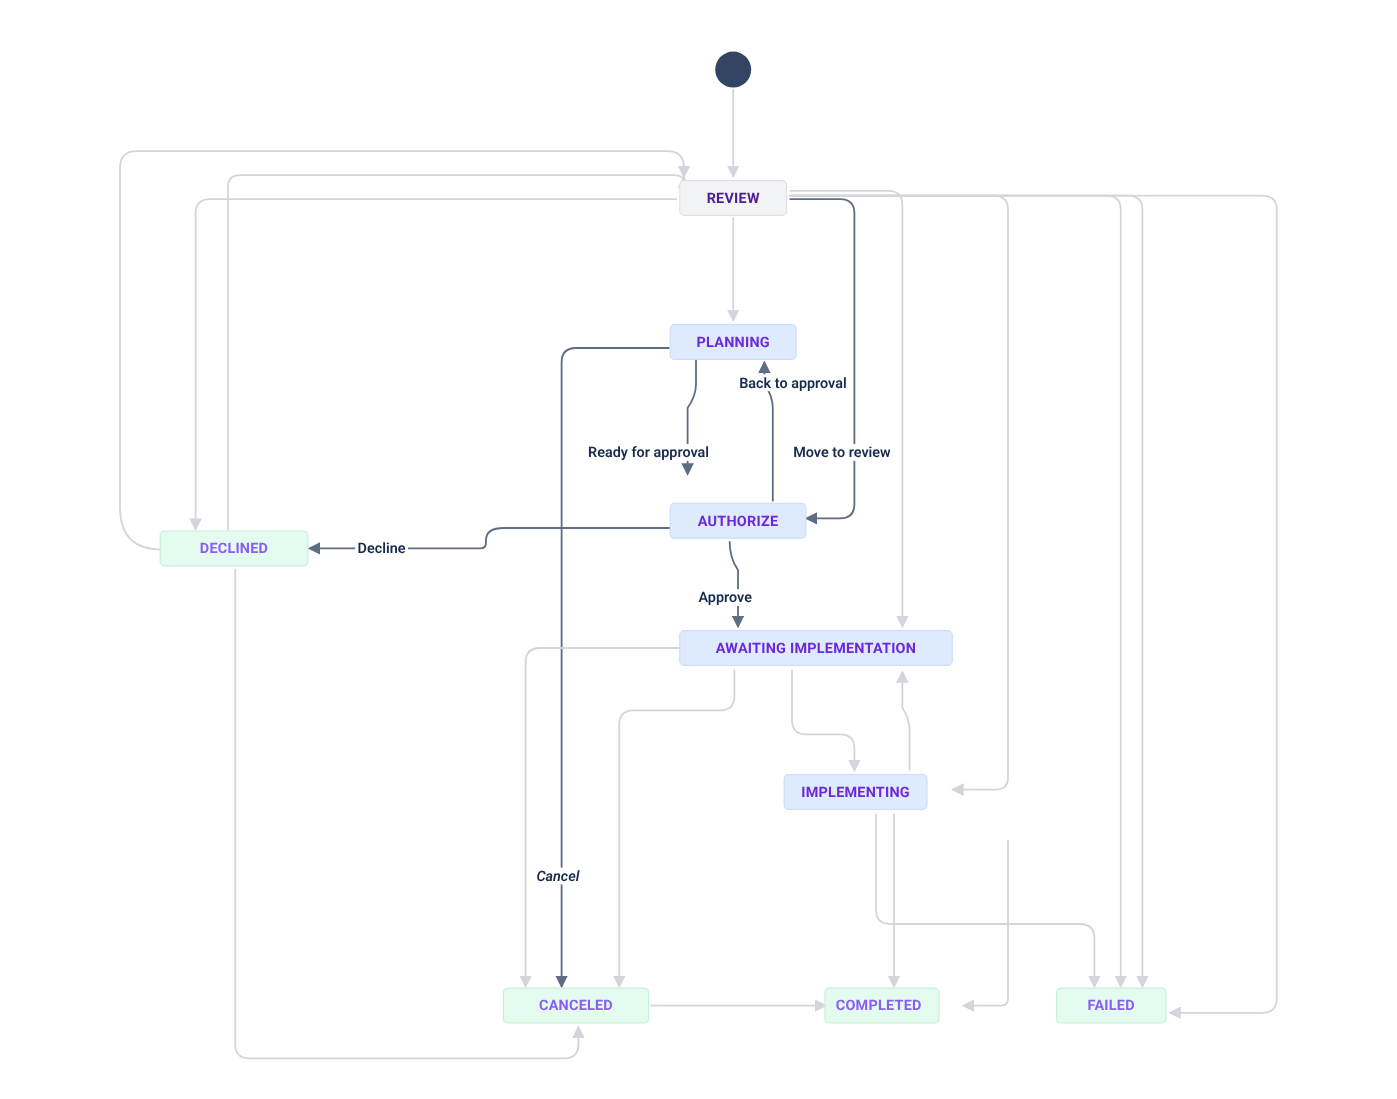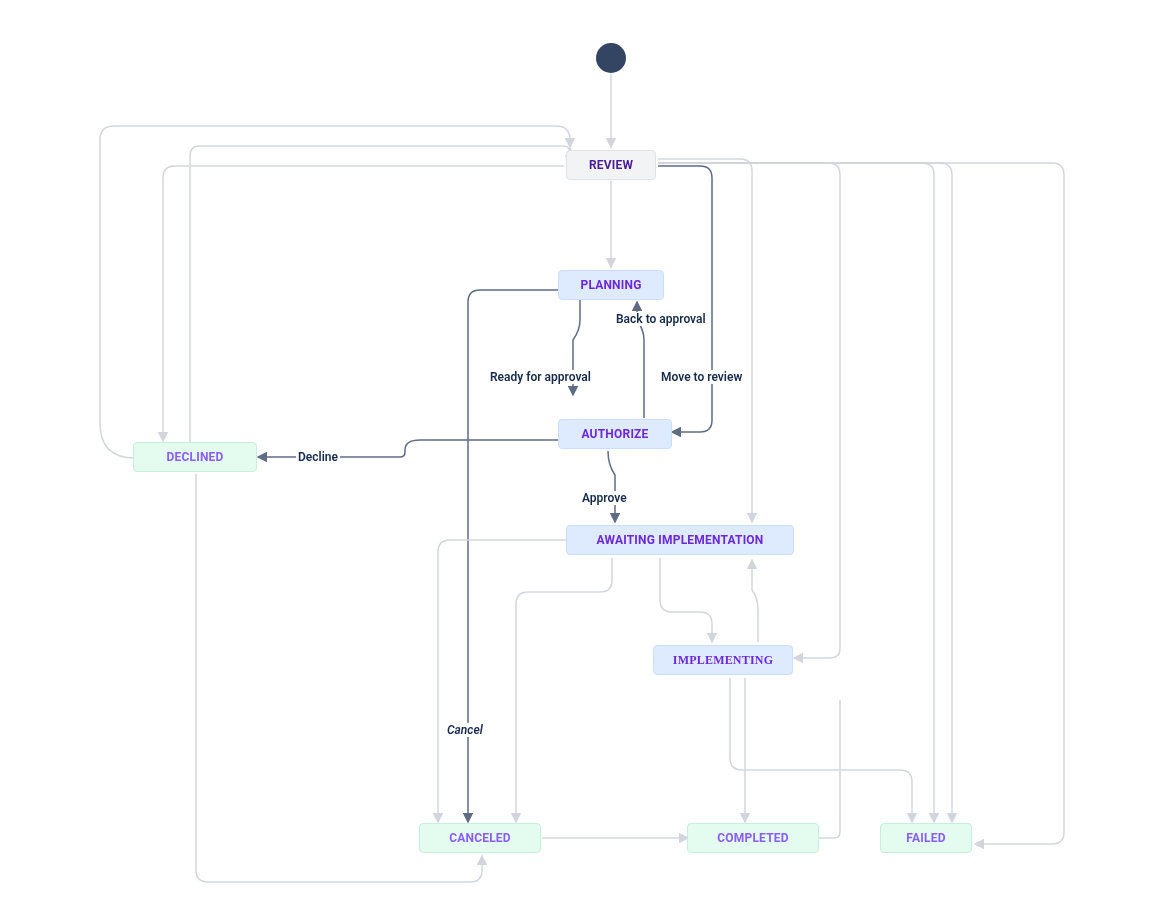--- a/index.html
+++ b/index.html
@@ -177,33 +177,33 @@
 </div>
 
 <div class="node blue" style="left:558px; top:419px; width:114px;">
   <span>AUTHORIZE</span>
 </div>
 
 <div class="node blue" style="left:566px; top:525px; width:228px;">
   <span>AWAITING IMPLEMENTATION</span>
 </div>
 
-<div class="node blue" style="left:653px; top:645px; width:140px;font-family:Liberation Serif, serif;">
+<div class="node blue" style="left:653px; top:645px; width:120px;">
   <span>IMPLEMENTING</span>
 </div>
 
 <div class="node green" style="left:133px; top:442px; width:124px;">
   <span>DECLINED</span>
 </div>
 
 <div class="node green" style="left:419px; top:823px; width:122px;">
   <span>CANCELED</span>
 </div>
 
-<div class="node green" style="left:687px; top:823px; width:132px;">
+<div class="node green" style="left:687px; top:823px; width:96px;justify-content:flex-end;">
   <span>COMPLETED</span>
 </div>
 
 <div class="node green" style="left:880px; top:823px; width:92px;">
   <span>FAILED</span>
 </div>
 
 <div class="edge-label" style="left:614px; top:312px;">Back to approval</div>
 <div class="edge-label" style="left:464px; top:370px;margin-left:24px;">Ready for approval</div>
 <div class="edge-label" style="left:659px; top:370px;">Move to review</div>

